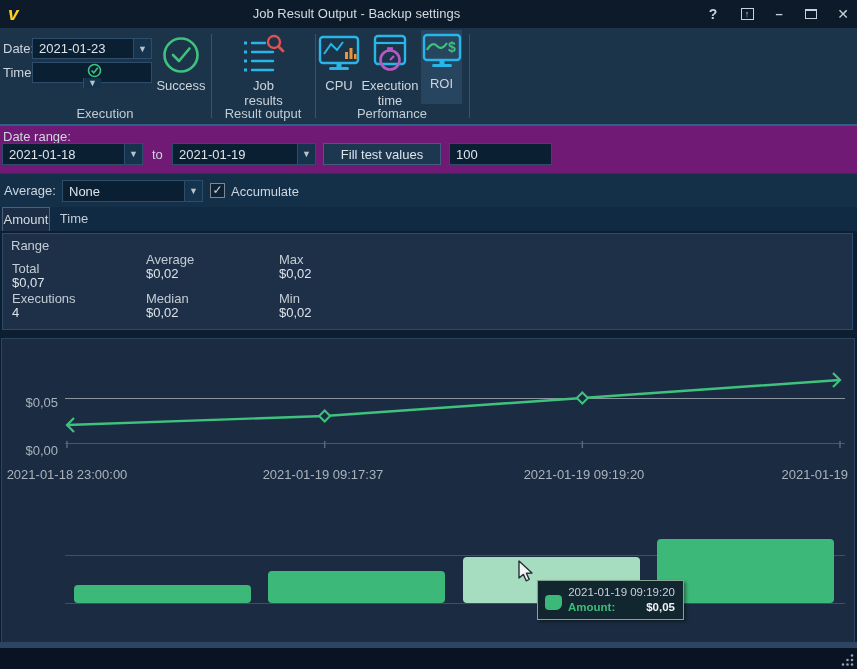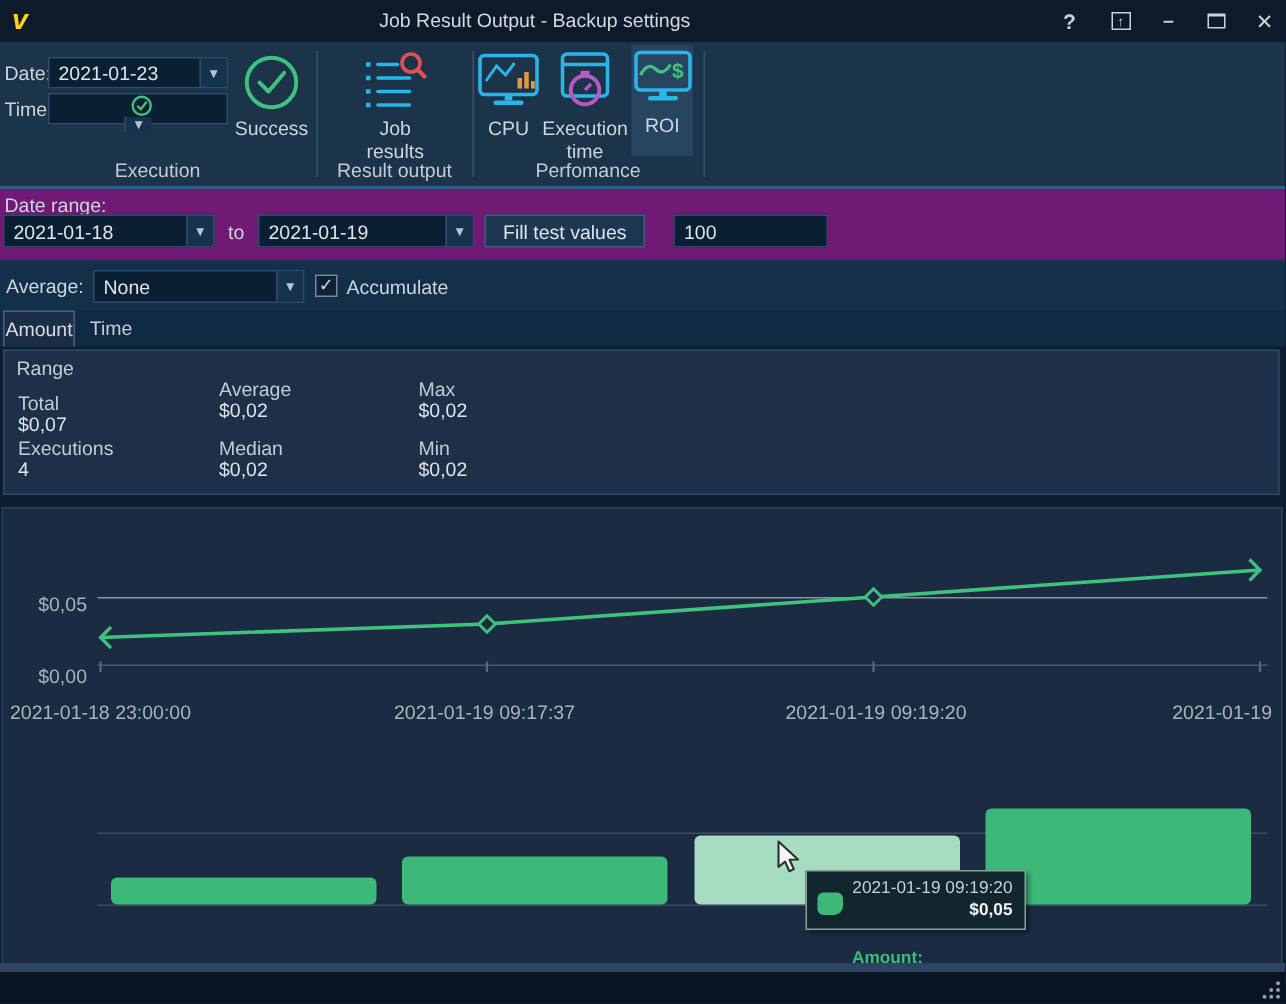--- a/index.html
+++ b/index.html
@@ -78,21 +78,21 @@
   .bar{position:absolute;border-radius:4px;}
 
   
   .tooltip{position:absolute;left:537px;top:580px;width:147px;height:40px;background:#122630;
            border:1px solid #86a591;box-shadow:2px 2px 3px rgba(0,0,0,.4);
            font-size:11.5px;padding:4px 8px 4px 30px;}
   .tooltip .tic{position:absolute;left:7px;top:14px;width:17px;height:15px;background:#3cb878;
                 border-radius:4px 4px 6px 4px;}
   .tooltip .tdate{color:#c9d1d8;text-align:right;line-height:15px;white-space:nowrap;}
   .tooltip .trow{display:flex;justify-content:space-between;line-height:15px;}
-  .tooltip .tlabel{color:#3bbd7a;font-weight:bold;margin-top:32px;}
+  .tooltip .tlabel{color:#3bbd7a;font-weight:bold;}
   .tooltip .tval{color:#eef3f6;font-weight:bold;}
 
   
   .statusbar{position:absolute;left:0;top:648px;width:857px;height:21px;background:#081424;}
   .grip{position:absolute;right:2px;bottom:2px;}
 </style>
 </head>
 <body>
 
 <div class="app">
@@ -220,21 +220,21 @@
     <span class="rib-lbl" style="left:3px;top:3px;">Date range:</span>
     <div class="combo" style="left:2px;top:17px;width:141px;height:22px;">
       <span class="val">2021-01-18</span>
       <span class="arrow">▼</span>
     </div>
     <span class="rib-lbl" style="left:152px;top:21px;">to</span>
     <div class="combo" style="left:172px;top:17px;width:144px;height:22px;">
       <span class="val">2021-01-19</span>
       <span class="arrow">▼</span>
     </div>
-    <div class="btn" style="left:323px;top:17px;width:107px;">Fill test values</div>
+    <div class="btn" style="left:323px;top:17px;width:118px;">Fill test values</div>
     <input class="tinput" style="left: 449px; top: 17px; width: 103px;" value="100">
   </div>
 
   <div class="sec-group">
     <span class="rib-lbl" style="left:4px;top:9px;">Average:</span>
     <div class="combo" style="left:62px;top:6px;width:141px;height:22px;">
       <span class="val">None</span>
       <span class="arrow">▼</span>
     </div>
     <div class="checkbox" style="left:210px;top:9px;">✓</div>

